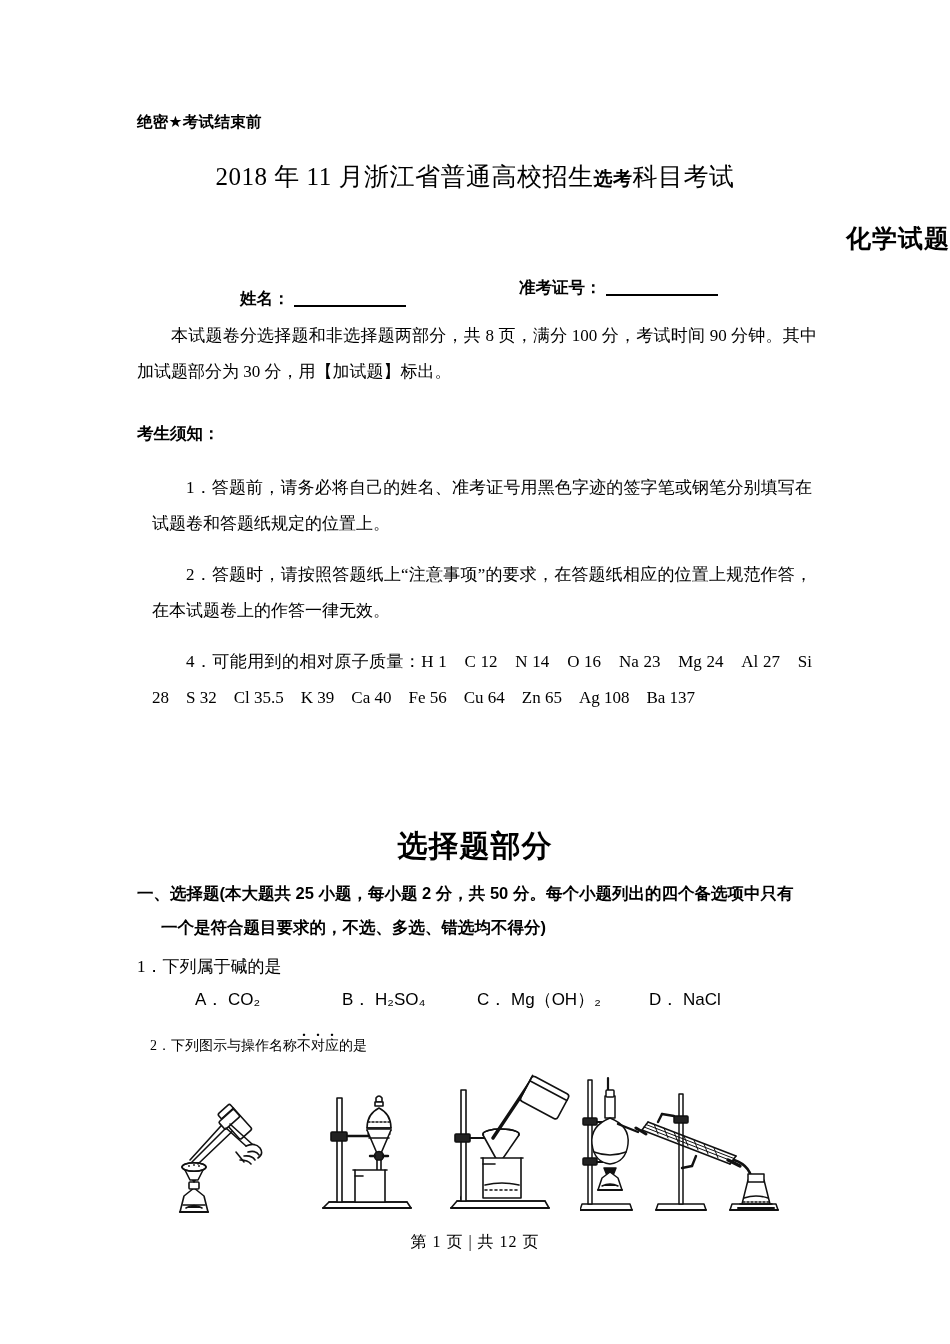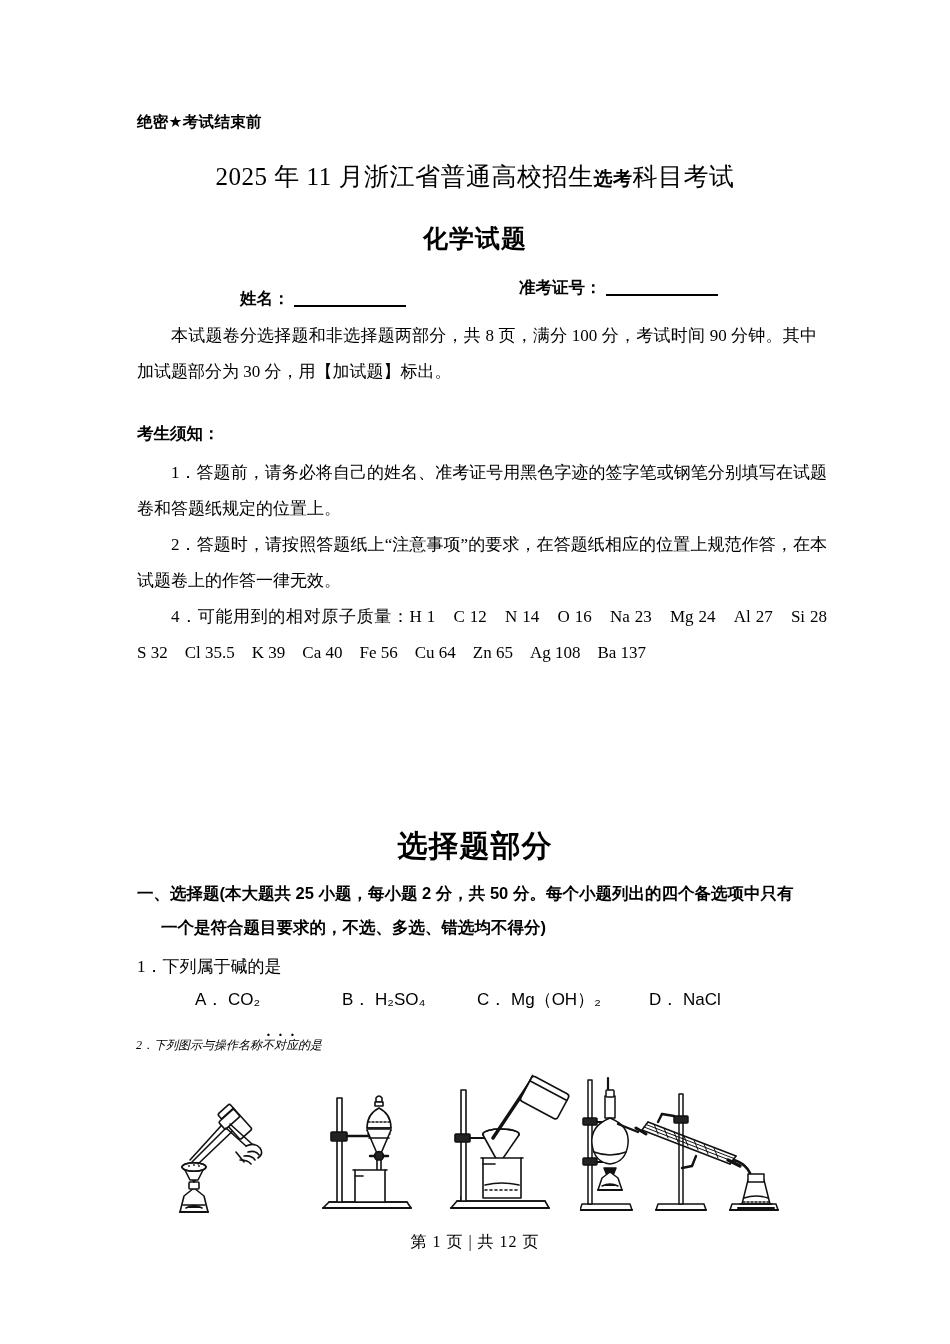--- a/index.html
+++ b/index.html
@@ -44,21 +44,21 @@
   .exam-title .em {
     font-family: "Liberation Sans", "DejaVu Sans", sans-serif;
     font-weight: bold;
     font-size: 19px;
   }
   .subject-title {
     position: absolute;
     left: 0;
     right: 0;
     top: 222px;
-    text-align: center;
+    text-align: right;
     font-family: "Liberation Sans", "DejaVu Sans", sans-serif;
     font-weight: bold;
     font-size: 25px;
     letter-spacing: 1px;
   }
   .idline {
     position: absolute;
     top: 277px;
     left: 0;
     right: 0;
@@ -104,21 +104,21 @@
     position: absolute;
     left: 137px;
     top: 455px;
     width: 690px;
     font-size: 17px;
     line-height: 36px;
   }
   .notice-item {
     text-indent: 34px;
     text-align: justify;
-    margin: 0;
+    margin: 15px;
   }
   .masses {
     white-space: normal;
   }
   .section-head {
     position: absolute;
     left: 0;
     right: 0;
     top: 826px;
     text-align: center;
@@ -160,25 +160,24 @@
     position: absolute;
     top: 0;
     white-space: nowrap;
   }
   .q1-options .opt:nth-child(1) { left: 58px; }
   .q1-options .opt:nth-child(2) { left: 205px; }
   .q1-options .opt:nth-child(3) { left: 340px; }
   .q1-options .opt:nth-child(4) { left: 512px; }
   .q2-stem {
     position: absolute;
-    left: 136px;
+    left: 150px;
     top: 1037px;
-    font-size: 12px;
+    font-size: 14px;
     white-space: nowrap;
-    font-style: italic;
   }
   .emph-dot {
     position: relative;
   }
   .emph-dot::after {
     content: "\00B7";
     position: absolute;
     left: 50%;
     top: -13px;
     transform: translateX(-50%);
@@ -208,21 +207,21 @@
     letter-spacing: 1px;
   }
 </style>
 </head>
 <body>
 
 <div class="page">
 
   <div class="secret-line">绝密★考试结束前</div>
 
-  <div class="exam-title"><span>2025 年 11 月浙江省普通高校招生</span><span class="em">选考</span><span>科目考试</span></div>
+  <div class="exam-title"><span>2018 年 11 月浙江省普通高校招生</span><span class="em">选考</span><span>科目考试</span></div>
 
   <div class="subject-title">化学试题</div>
 
   <div class="idline">
     <span class="f1"><span>姓名：</span><span class="blank-rule"></span></span>
     <span class="f2"><span>准考证号：</span><span class="blank-rule"></span></span>
   </div>
 
   <div class="intro">本试题卷分选择题和非选择题两部分，共 8 页，满分 100 分，考试时间 90 分钟。其中加试题部分为 30 分，用【加试题】标出。</div>
 

